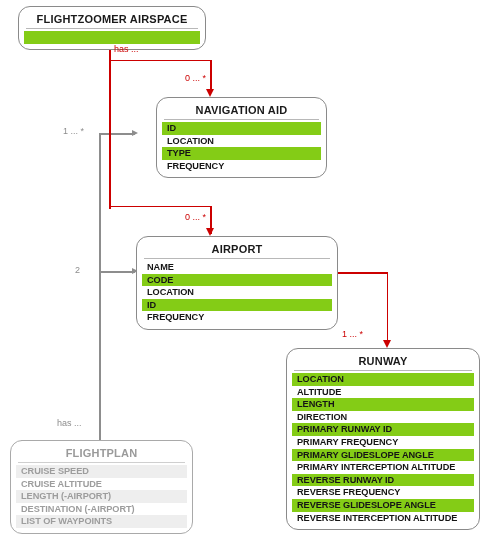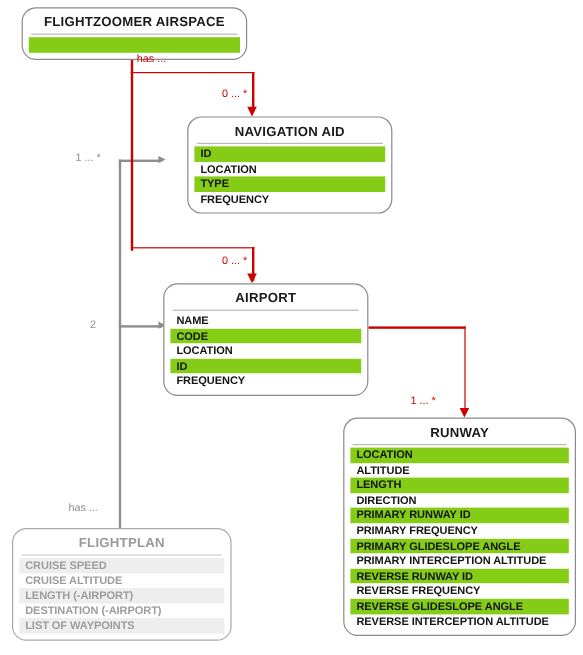--- a/index.html
+++ b/index.html
@@ -148,21 +148,21 @@
   <div class="entity" style="left:136px; top:97px; width:171px;margin-left:20px;">
     <div class="title">NAVIGATION AID</div>
     <div class="rows">
       <div class="row shaded">ID</div>
       <div class="row">LOCATION</div>
       <div class="row shaded">TYPE</div>
       <div class="row">FREQUENCY</div>
     </div>
   </div>
 
-  <div class="entity" style="left:136px; top:236px; width:171px;">
+  <div class="entity" style="left:136px; top:236px; width:202px;">
     <div class="title">AIRPORT</div>
     <div class="rows">
       <div class="row">NAME</div>
       <div class="row shaded">CODE</div>
       <div class="row">LOCATION</div>
       <div class="row shaded">ID</div>
       <div class="row">FREQUENCY</div>
     </div>
   </div>
 

